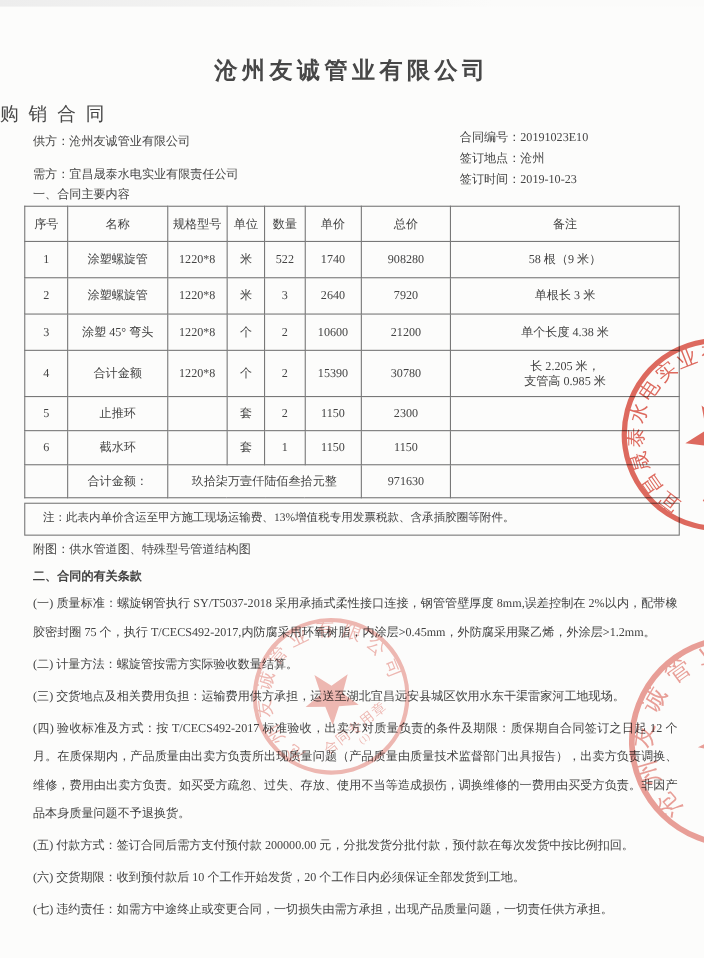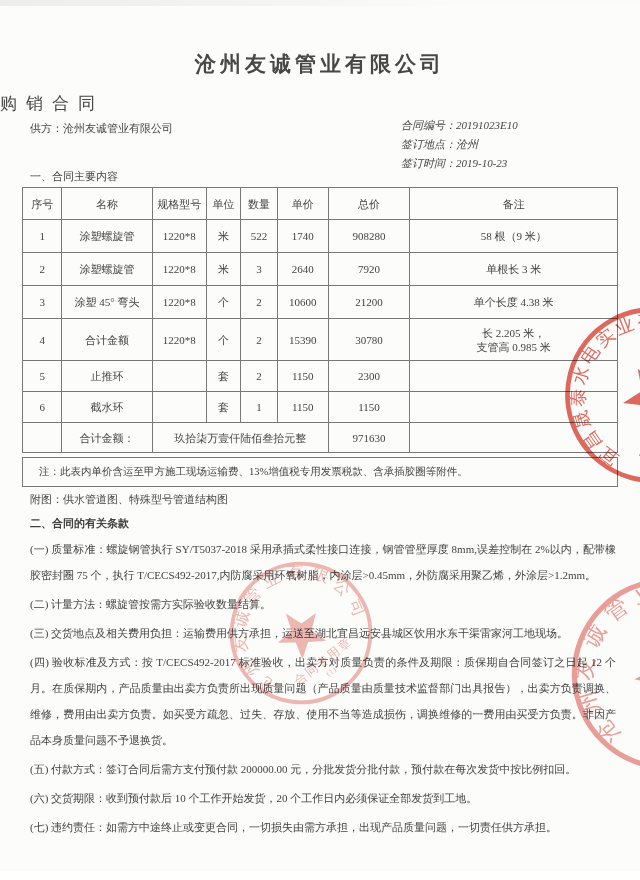--- a/index.html
+++ b/index.html
@@ -14,21 +14,21 @@
     position:absolute;left:0;top:50px;width:100%;text-align:center;
     font-size:21px;font-weight:600;letter-spacing:4px;color:#474747;
   }
   .doc-title{
     position:absolute;left:0;top:92px;width:100%;text-align:left;
     font-size:17px;font-weight:400;letter-spacing:9px;color:#474747;
   }
   .line{position:absolute;font-size:11px;color:#444;}
   .supplier-line{left:30px;top:121px;}
   .buyer-line{left:30px;top:151px;}
-  .meta-block{position:absolute;left:401px;top:116px;font-size:11px;line-height:19px;color:#444;font-style:italic;}
+  .meta-block{position:absolute;left:418px;top:116px;font-size:11px;line-height:19px;color:#444;}
   .sec-heading{left:30px;top:169px;font-weight:400;color:#404040;}
   .table-wrap{position:absolute;left:22px;top:187px;width:596px;}
   table.items{border-collapse:collapse;width:100%;table-layout:fixed;
     font-size:11px;color:#434343;}
   table.items th,table.items td{
     border:1px solid #787878;text-align:center;vertical-align:middle;
     padding:1px 2px;font-weight:normal;overflow:hidden;line-height:14px;
   }
   table.items thead tr{height:32px;padding-left:24px;}
   table.items tbody tr{height:33px;}
@@ -70,20 +70,21 @@
   <div class="doc-title">购销合同</div>
 
   <div class="line supplier-line"><span>供方：</span><span>沧州友诚管业有限公司</span></div>
 
   <div class="meta-block">
     <div><span>合同编号：</span><span>20191023E10</span></div>
     <div><span>签订地点：</span><span>沧州</span></div>
     <div><span>签订时间：</span><span>2019-10-23</span></div>
   </div>
 
+  <div class="line buyer-line"><span>需方：</span><span>宜昌晟泰水电实业有限责任公司</span></div>
 
   <div class="line sec-heading">一、合同主要内容</div>
 
   <div class="table-wrap">
     <table class="items">
       <colgroup>
         <col style="width:6.6%">
           <col style="width:15.2%">
           <col style="width:9.1%">
           <col style="width:5.8%">

